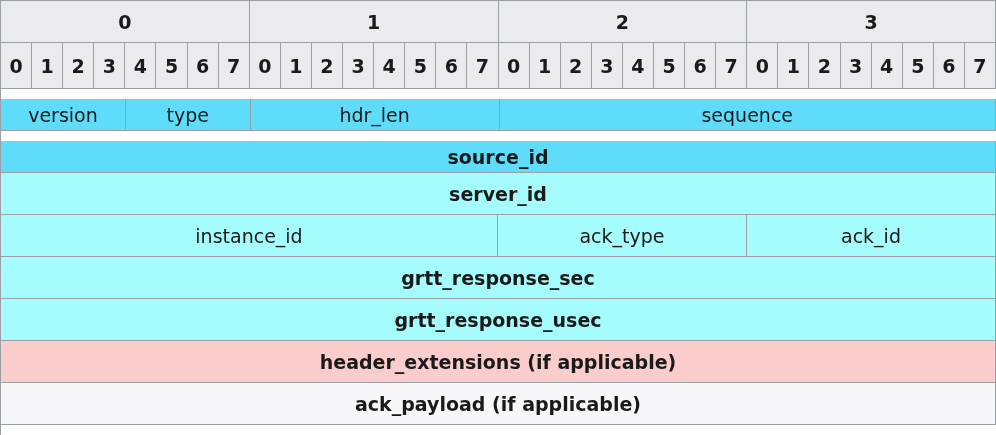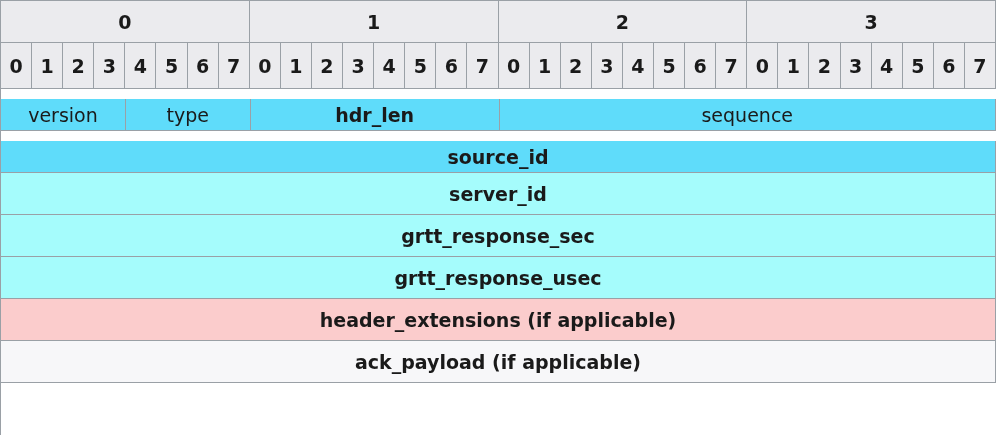--- a/index.html
+++ b/index.html
@@ -81,21 +81,21 @@
   }
 
   
   .fill-cyan-strong { background: #5fdcfa; margin-top: 10px; }
   .fill-cyan-light  { background: #a5fcfc; }
   .fill-pink        { background: #fbcccc; }
   .fill-white       { background: #f7f7f9; text-align: center; }
 
   
   .w4  { flex: 4 1 0; }
-  .w8  { flex: 8 1 0; font-weight: bold; }
+  .w8  { flex: 8 1 0; }
   .w16 { flex: 16 1 0; }
   .w32 { flex: 32 1 0; font-weight: bold; }
 </style>
 </head>
 <body>
 
 <div class="packet-diagram">
 
   <div class="row byte-ruler">
     <div class="byte-cell">0</div>
@@ -147,20 +147,25 @@
   </div>
 
   <div class="row field-row">
     <div class="field w32 fill-cyan-strong">source_id</div>
   </div>
 
   <div class="row field-row">
     <div class="field w32 fill-cyan-light">server_id</div>
   </div>
 
+  <div class="row field-row">
+    <div class="field w16 fill-cyan-light">instance_id</div>
+    <div class="field w8 fill-cyan-light">ack_type</div>
+    <div class="field w8 fill-cyan-light">ack_id</div>
+  </div>
 
   <div class="row field-row">
     <div class="field w32 fill-cyan-light">grtt_response_sec</div>
   </div>
 
   <div class="row field-row">
     <div class="field w32 fill-cyan-light">grtt_response_usec</div>
   </div>
 
   <div class="row field-row">

